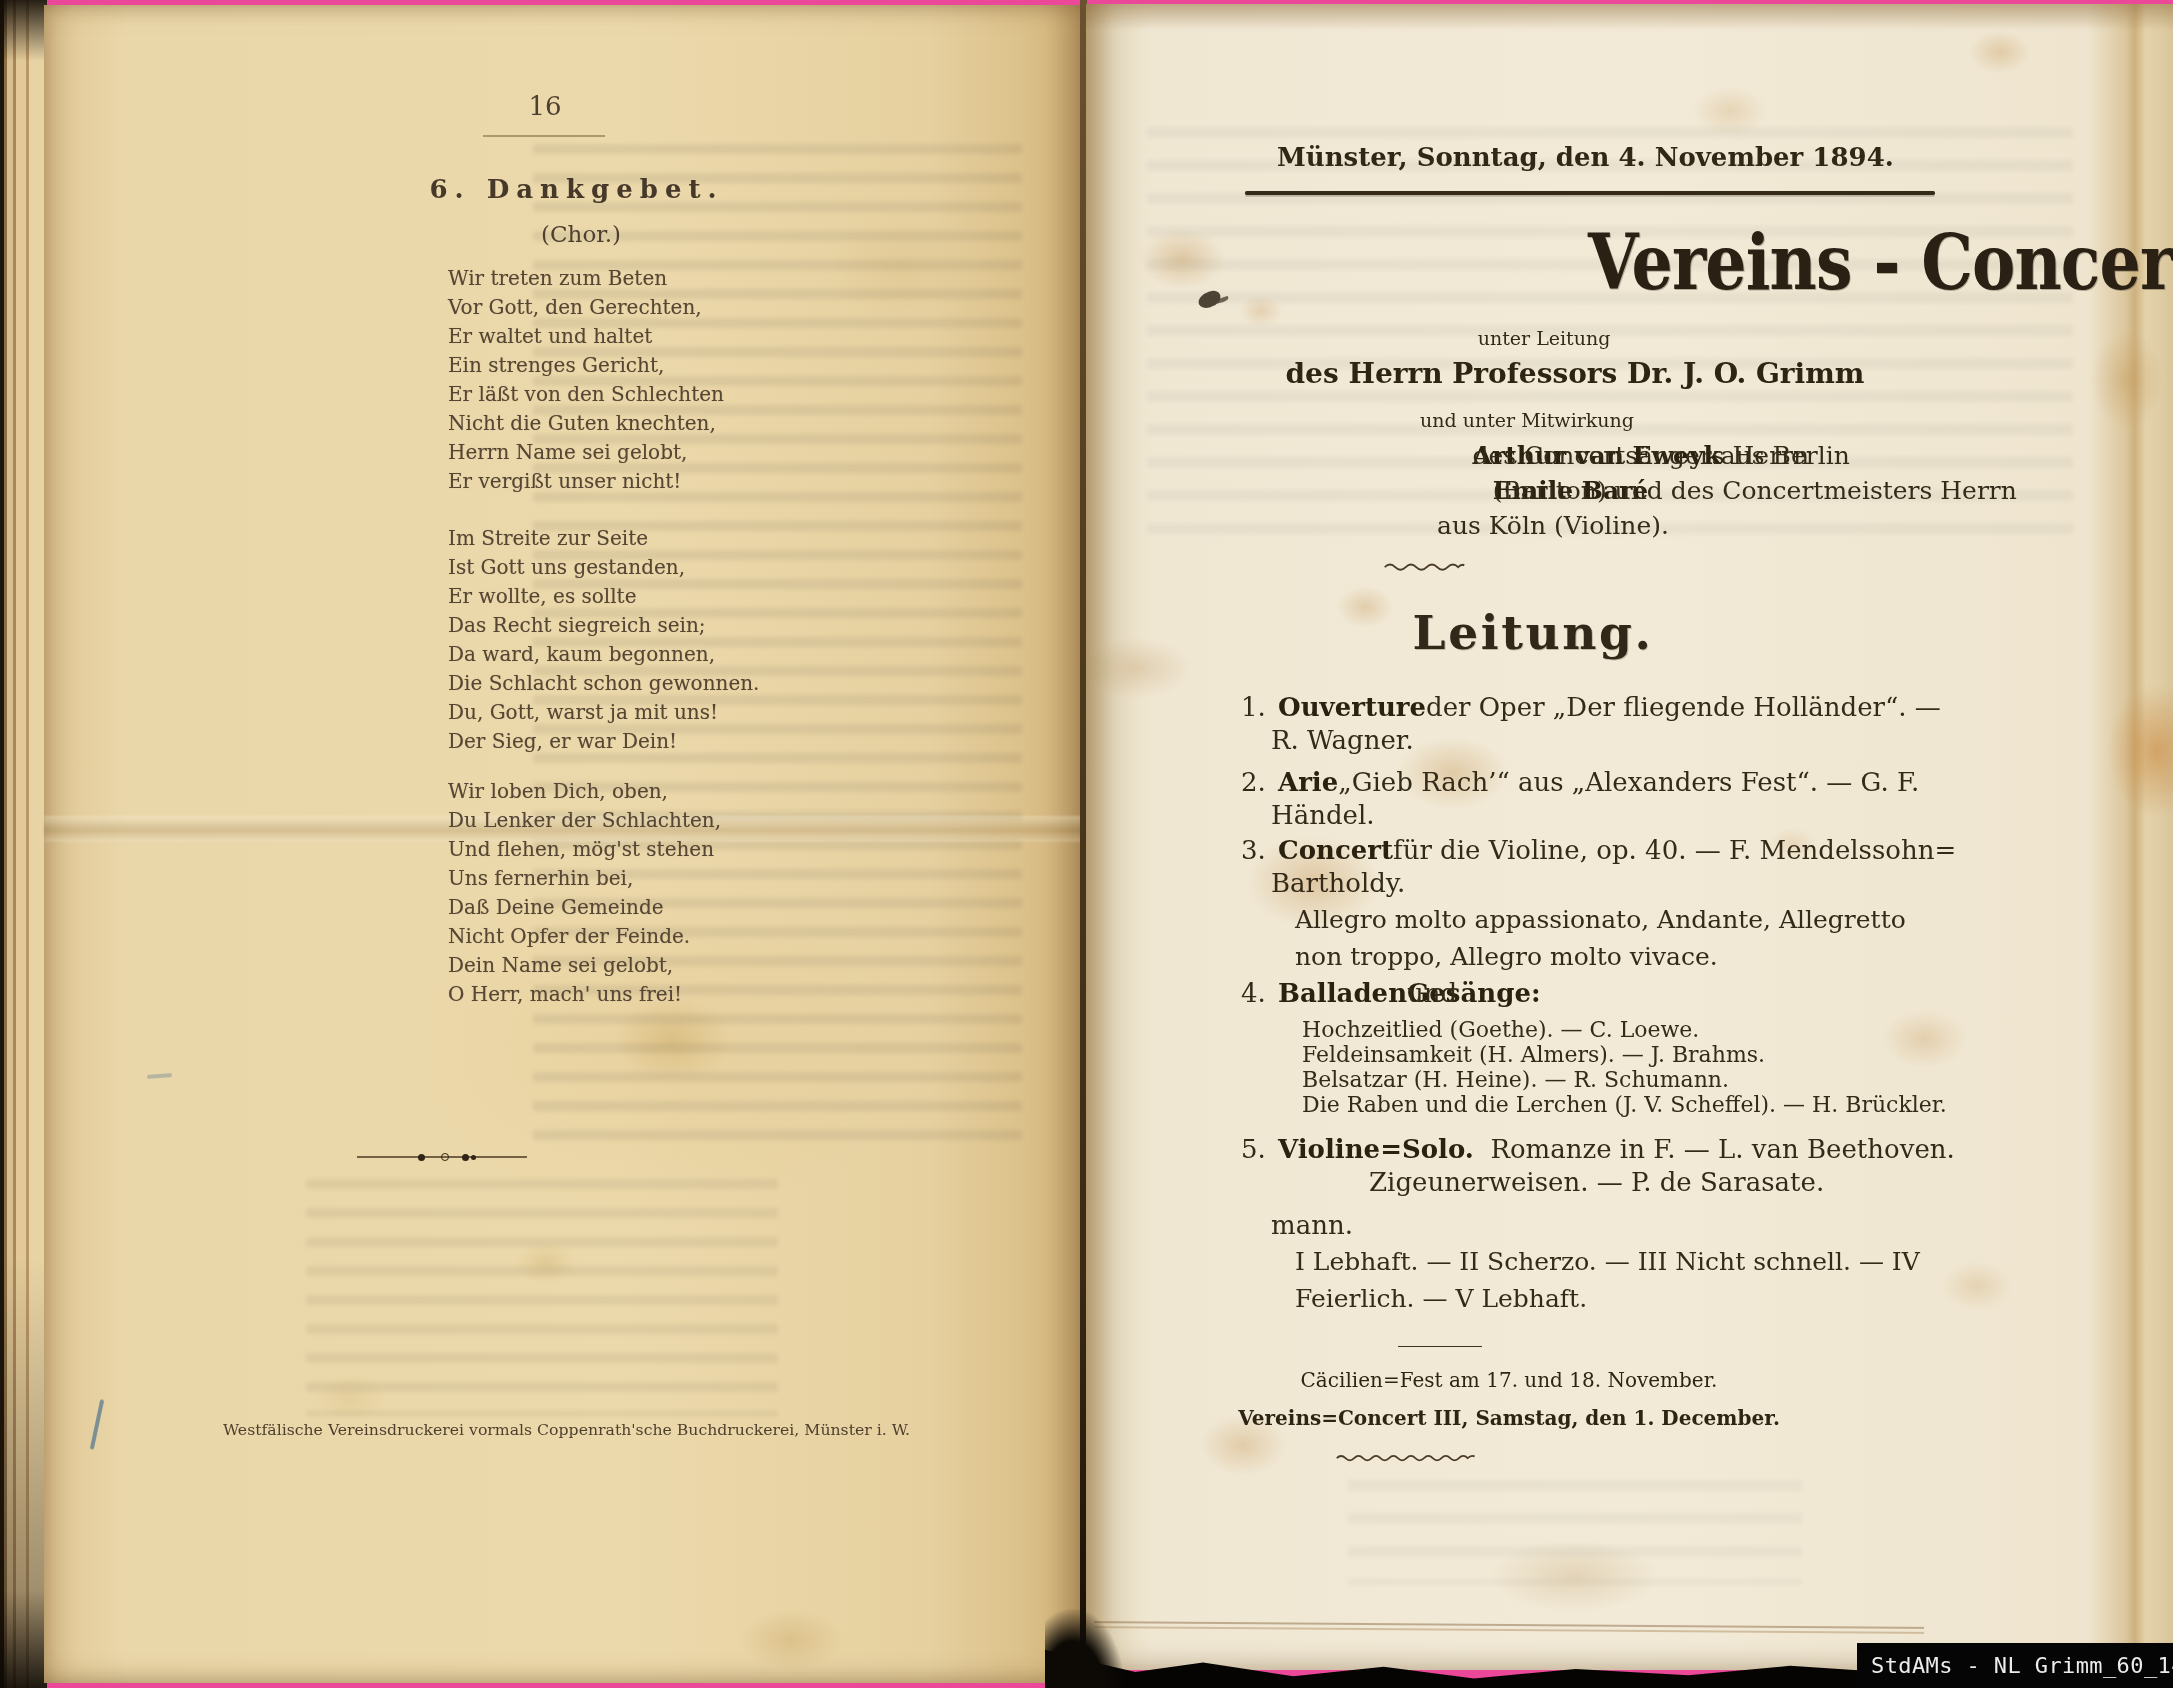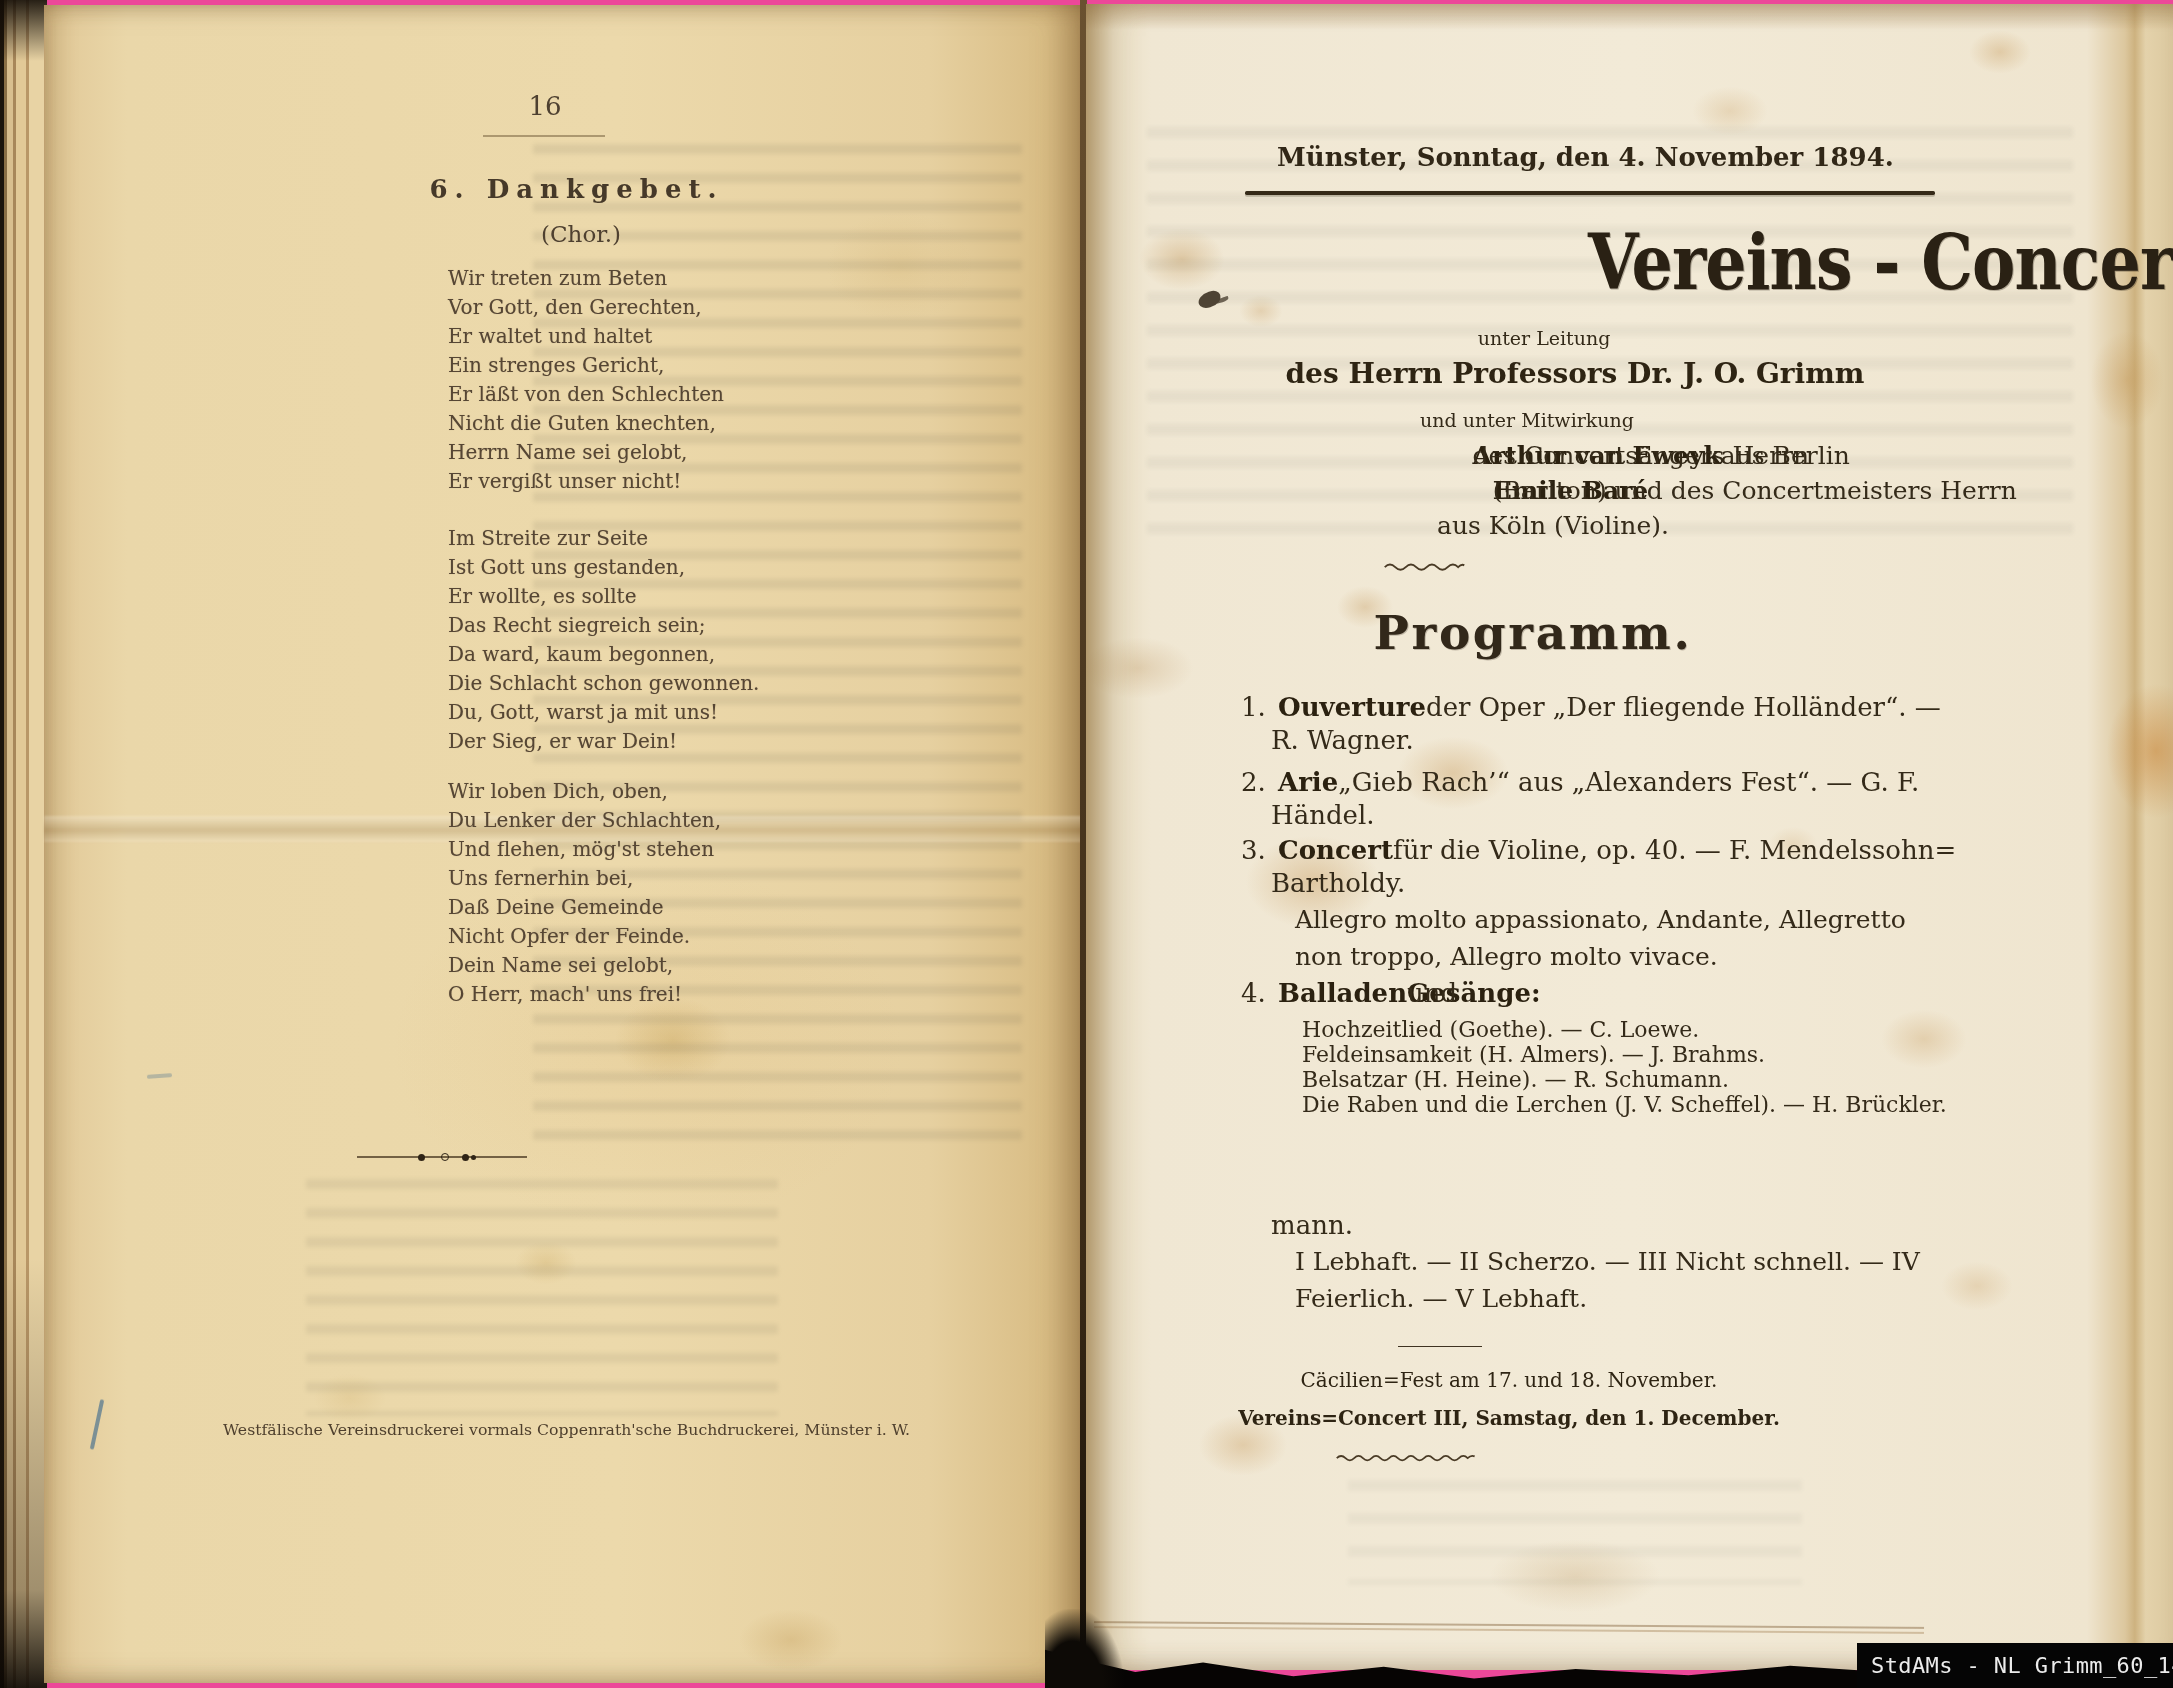--- a/index.html
+++ b/index.html
@@ -232,21 +232,21 @@
       <div class="centered mitwirkung">und unter Mitwirkung</div>
 
       <div class="centered perf1"><span>des Concertsängers Herrn </span><span class="perf-name">Arthur van Eweyk</span><span> aus Berlin</span></div>
       <div class="centered perf2"><span>(Bariton) und des Concertmeisters Herrn </span><span class="perf-name">Emile Baré</span></div>
       <div class="centered perf3">aus Köln (Violine).</div>
 
       <svg class="squiggle1" width="83" height="11.4" viewBox="0 0 95 13">
         <path d="M2,7 q6,-6 12,0 t12,0 t12,0 t12,0 t12,0 t12,0 t12,0 q4,-4 7,-2" stroke="#4a3b26" stroke-width="2.2" fill="none"></path>
       </svg>
 
-      <div class="centered programm">Programm.</div>
+      <div class="centered programm">Leitung.</div>
 
       <div class="pitem i1">
         <div class="pl"><span class="pnum">1.</span><span class="lead">Ouverture</span><span> der Oper „Der fliegende Holländer“. —</span></div>
         <div class="pl cont">R. Wagner.</div>
       </div>
 
       <div class="pitem i2">
         <div class="pl"><span class="pnum">2.</span><span class="lead">Arie</span><span> „Gieb Rach’“ aus „Alexanders Fest“. — G. F.</span></div>
         <div class="pl cont">Händel.</div>
       </div>
@@ -259,20 +259,24 @@
       </div>
 
       <div class="pitem i4">
         <div class="pl"><span class="pnum">4.</span><span class="lead">Balladen</span><span> und </span><span class="lead">Gesänge:</span></div>
         <div class="pl sub first">Hochzeitlied (Goethe). — C. Loewe.</div>
         <div class="pl sub">Feldeinsamkeit (H. Almers). — J. Brahms.</div>
         <div class="pl sub">Belsatzar (H. Heine). — R. Schumann.</div>
         <div class="pl sub">Die Raben und die Lerchen (J. V. Scheffel). — H. Brückler.</div>
       </div>
 
+      <div class="pitem i5">
+        <div class="pl"><span class="pnum">5.</span><span class="lead">Violine=Solo.</span><span>&nbsp;&nbsp;Romanze in F. — L. van Beethoven.</span></div>
+        <div class="pl deep">Zigeunerweisen. — P. de Sarasate.</div>
+      </div>
 
       <div class="pitem i6">
         <div class="pl cont">mann.</div>
         <div class="pl detail">I Lebhaft. — II Scherzo. — III Nicht schnell. — IV</div>
         <div class="pl detail">Feierlich. — V Lebhaft.</div>
       </div>
 
       <div class="short-rule"></div>
       <div class="centered ann1">Cäcilien=Fest am 17. und 18. November.</div>
       <div class="centered ann2">Vereins=Concert III, Samstag, den 1. December.</div>

